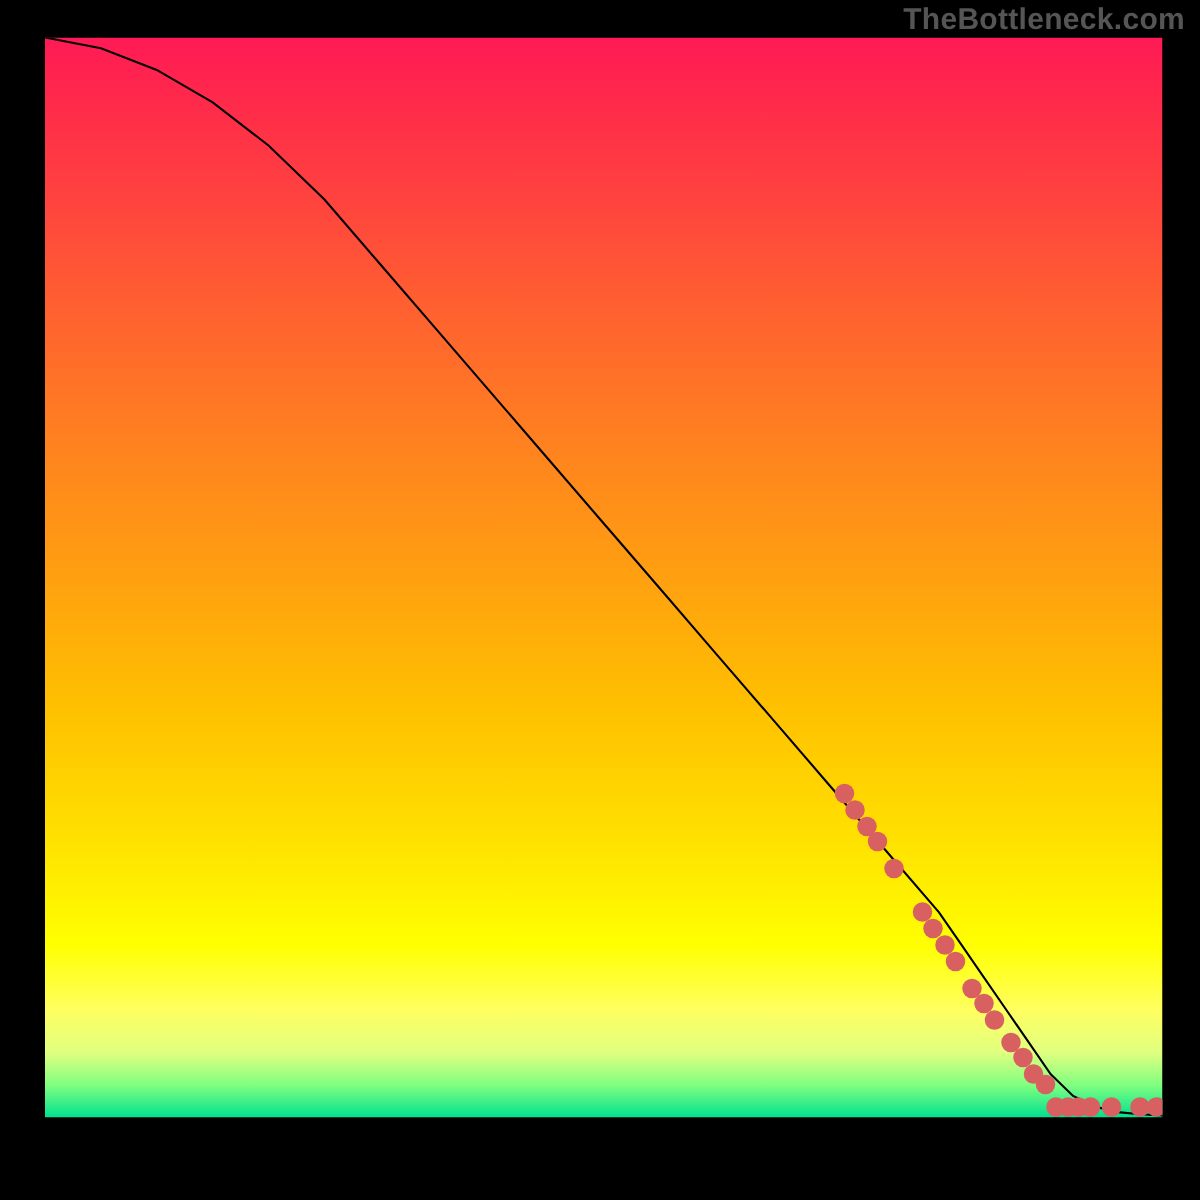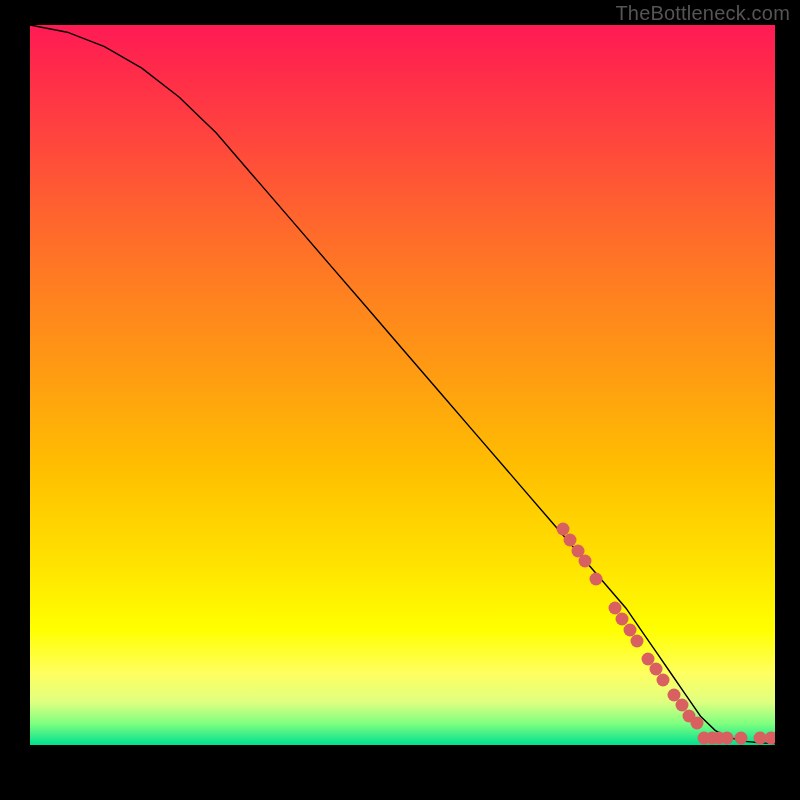--- a/index.html
+++ b/index.html
@@ -10,21 +10,21 @@
     position: relative;
     font-family: Arial, Helvetica, sans-serif;
     overflow: hidden;
   }
   .watermark {
     position: absolute;
     top: 2px;
     right: 10px;
     color: #555;
     font-size: 20px;
-    font-weight: 400;
+    font-weight: 700;
     z-index: 10;
     letter-spacing: 0.2px;
     margin-left: 36px;
   }
   .plot-area {
     position: absolute;
     left: 30px;
     top: 25px;
     width: 745px;
     height: 720px;

